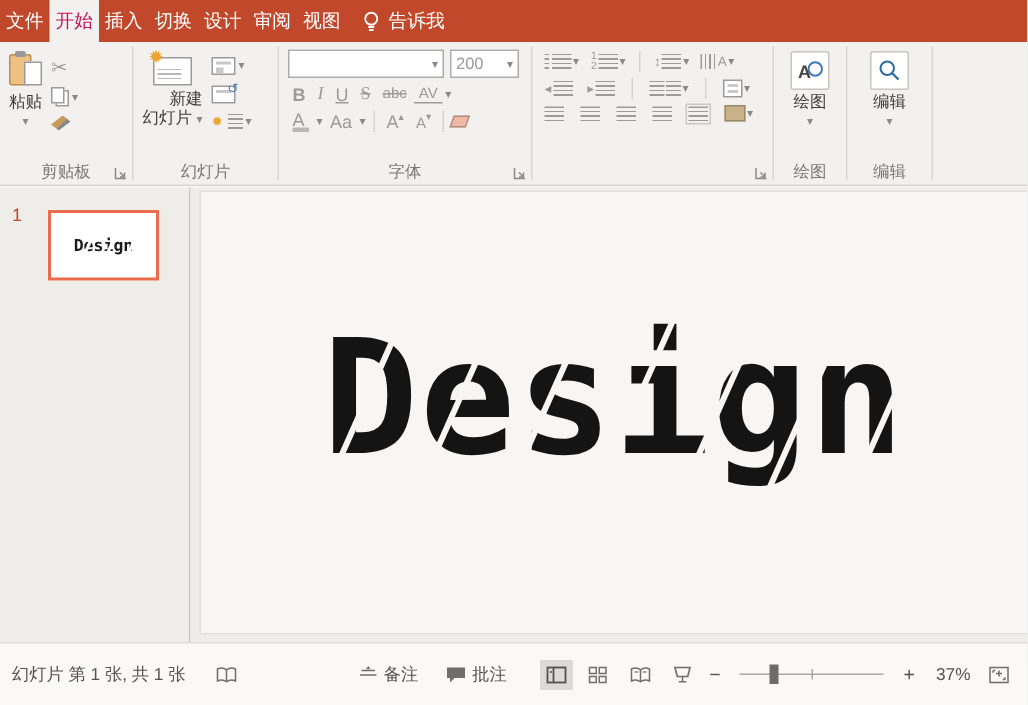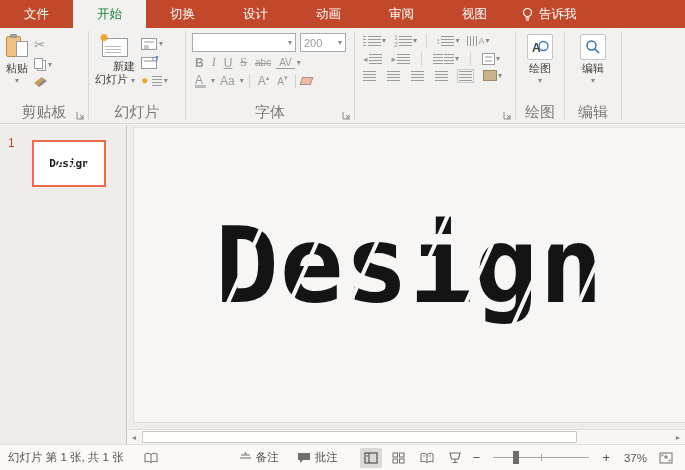--- a/index.html
+++ b/index.html
@@ -1,29 +1,29 @@
 <!DOCTYPE html>
 <html><head>
 <meta charset="utf-8">
 <style>
   html,body{margin:0;padding:0;background:#e8e8e8;}
   *{box-sizing:border-box;}
   .app{width:685px;height:470px;position:relative;font-family:"Liberation Sans",sans-serif;background:#F7F6F5;overflow:hidden;user-select:none;}
 
   
   .tabbar{height:28px;background:#C1482A;display:flex;align-items:stretch;color:#fff;font-size:12.5px;}
-  .tab{padding:0 24px;display:flex;align-items:center;white-space:nowrap;cursor:pointer;}
-  .tab.active{background:#F3F1EF;color:#15803d;}
+  .tab{padding:0 4px;display:flex;align-items:center;white-space:nowrap;cursor:pointer;}
+  .tab.active{background:#F3F1EF;color:#be185d;}
   .tab-spacer{flex:1;}
   .tellme,.share{display:flex;align-items:center;gap:5px;padding:0 10px;white-space:nowrap;}
 
   
   .ribbon{height:96px;background:#F3F1EF;border-bottom:1px solid #D9D6D2;display:flex;position:relative;font-size:11px;color:#444;}
   .group{position:relative;padding:4px 2px 16px 2px;}
-  .group-label{position:absolute;bottom:1px;left:0;right:0;text-align:center;font-size:15px;color:#7B7874;}
+  .group-label{position:absolute;bottom:1px;left:0;right:0;text-align:center;font-size:11px;color:#7B7874;}
   .gsep{width:1px;background:#DAD7D3;margin:3px 0;flex:0 0 1px;}
   .launcher{position:absolute;right:3px;bottom:3px;width:9px;height:9px;}
   .bigbtn{display:flex;flex-direction:column;align-items:center;justify-content:flex-start;gap:2px;padding:2px 4px;cursor:pointer;}
   .bigbtn .lbl{font-size:11px;color:#3f3d3b;text-align:right;line-height:1.2;}
   .dd{font-size:8px;color:#8a8a8a;line-height:1;}
   .smallbtn{display:flex;align-items:center;gap:2px;padding:1px 2px;cursor:pointer;color:#9B9B99;}
 
   
   .paste-ic{position:relative;width:22px;height:26px;}
   .paste-ic .board{position:absolute;left:0;top:2px;width:15px;height:21px;background:#ECC182;border:1px solid #B98F51;border-radius:2px;}
@@ -80,21 +80,21 @@
   .design-wrap{position:absolute;left:50%;top:47%;transform:translate(-50%,-50%);}
   .design-text{font-family:"DejaVu Sans Mono",monospace;font-weight:bold;font-size:106px;line-height:1.1;color:#141414;letter-spacing:1px;white-space:nowrap;}
   .cut{position:absolute;top:-10%;height:122%;width:4px;background:#F7F6F5;transform:rotate(24deg);}
 
   .hscroll{position:absolute;left:0;right:0;bottom:0;height:15px;background:#F6F5F3;border-top:1px solid #E2E0DD;display:flex;align-items:center;}
   .harrow{width:14px;display:flex;align-items:center;justify-content:center;color:#8a8a8a;font-size:7px;cursor:pointer;}
   .htrack{flex:1;position:relative;height:13px;}
   .hthumb{position:absolute;left:1px;top:0;width:82%;height:12px;background:#FDFDFC;border:1px solid #C9C6C2;border-radius:1px;cursor:pointer;}
 
   
-  .statusbar{position:absolute;left:0;right:0;bottom:0;height:26px;background:#FAF9F8;border-top:1px solid #E1DFDC;display:flex;align-items:center;font-size:11.5px;color:#55524F;padding:0 8px;gap:4px;}
+  .statusbar{position:absolute;left:0;right:0;bottom:0;height:42px;background:#FAF9F8;border-top:1px solid #E1DFDC;display:flex;align-items:center;font-size:11.5px;color:#55524F;padding:0 8px;gap:4px;}
   .sb-item{display:flex;align-items:center;gap:4px;cursor:pointer;white-space:nowrap;}
   .sb-views{display:flex;align-items:center;gap:6px;margin-left:4px;}
   .viewbtn{width:22px;height:20px;display:flex;align-items:center;justify-content:center;cursor:pointer;border-radius:1px;}
   .viewbtn.active{background:#DCDAD7;}
   .zoomtrack{width:96px;height:1px;background:#A9A7A4;position:relative;margin:0 6px;cursor:pointer;}
   .zoomtick{position:absolute;left:50%;top:-3px;width:1px;height:7px;background:#A9A7A4;}
   .zoomthumb{position:absolute;left:20%;top:-6px;width:6px;height:13px;background:#6E6B68;cursor:pointer;}
   .zbtn{font-size:13px;color:#55524F;cursor:pointer;padding:0 3px;}
   .zpct{min-width:30px;text-align:right;}
 </style>
@@ -104,27 +104,27 @@
 <div class="app">
 
   <div class="tabbar">
     <div class="tab">
         <span>文件</span>
       </div>
     <div class="tab active">
         <span>开始</span>
       </div>
     <div class="tab">
+        <span>插入</span>
+      </div>
+    <div class="tab">
         <span>切换</span>
       </div>
     <div class="tab">
         <span>设计</span>
-      </div>
-    <div class="tab">
-        <span>动画</span>
       </div>
     <div class="tab">
         <span>审阅</span>
       </div>
     <div class="tab">
         <span>视图</span>
       </div>
     <div class="tellme">
       <svg width="13" height="15" viewBox="0 0 13 15">
           <circle cx="6.5" cy="5.5" r="4" fill="none" stroke="#fff" stroke-width="1.2"></circle>

